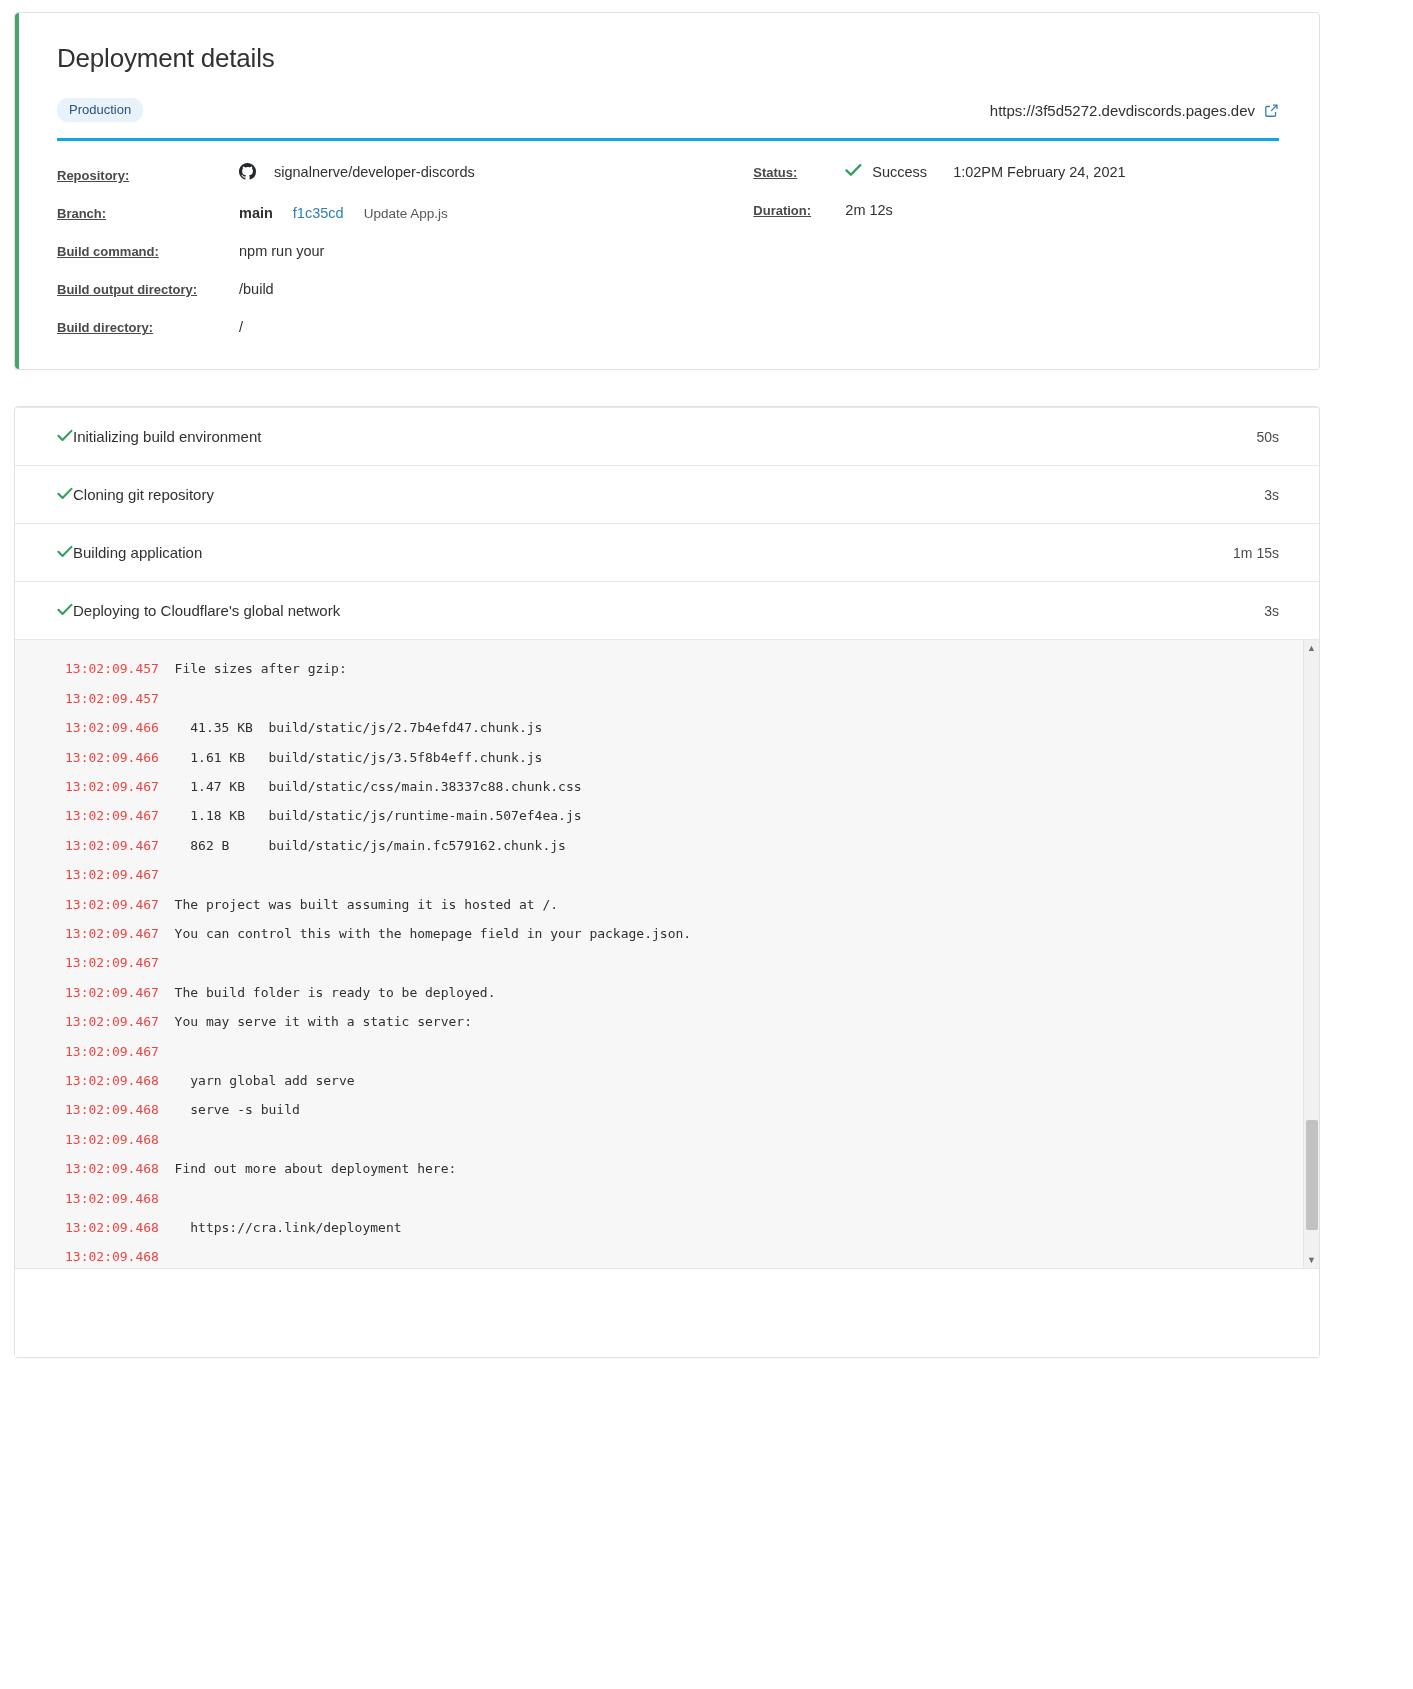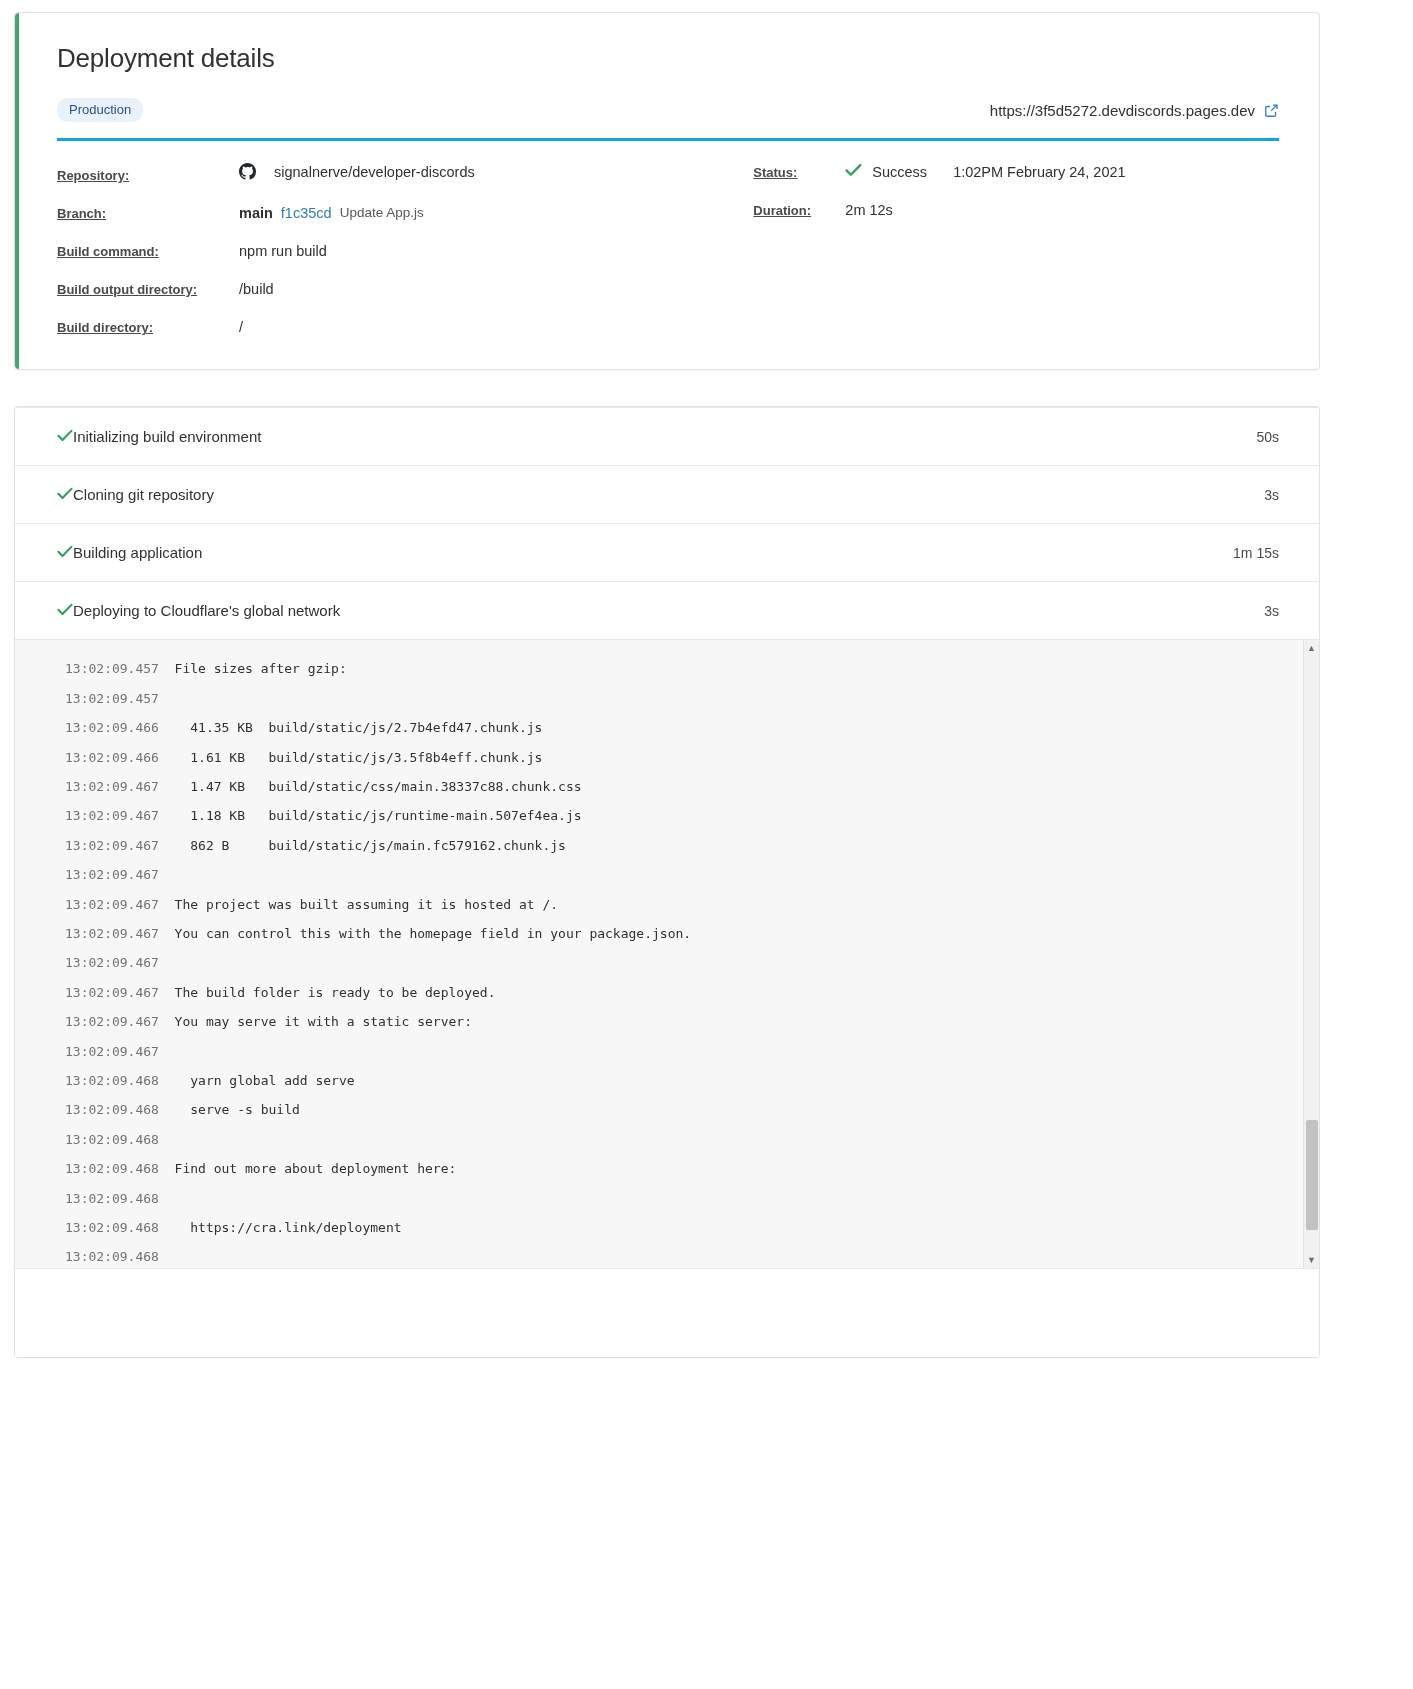--- a/index.html
+++ b/index.html
@@ -87,21 +87,21 @@
   .meta-row:last-child { margin-bottom: 0; }
   .meta-label {
     font-weight: bold;
     color: #4a4a4a;
     font-size: 13px;
     width: 182px;
     flex: 0 0 182px;
     text-decoration: underline;
   }
   .meta-right .meta-label { width: 92px; flex: 0 0 92px; }
-  .meta-value { color: #313131; display: flex; gap: 8px; }
+  .meta-value { color: #313131; display: flex; align-items: center; gap: 20px; }
   .repo-value { display: inline-flex; align-items: center; gap: 18px; }
   .gh-icon { display: inline-flex; color: #24292e; }
   .branch-name { font-weight: bold; color: #313131; }
   .commit-sha { color: #2f7fb5; text-decoration: none; }
   .commit-msg { color: #575757; font-size: 13.5px; }
   .status-ok { display: inline-flex; align-items: center; gap: 10px; }
   .check { color: #2f9e5f; font-size: 16px; line-height: 1; font-weight: bold; }
   .status-time { color: #313131; margin-left: 16px; }
 
   
@@ -140,21 +140,21 @@
     height: 100%;
     overflow: hidden;
     padding: 14px 34px 10px 50px;
     font-family: "DejaVu Sans Mono", monospace;
     font-size: 13px;
     line-height: 29.4px;
     color: #30312f;
     white-space: pre;
   }
   .log-line { display: block; }
-  .log-ts { color: #737373; }
+  .log-ts { color: #ef4444; }
   .log-msg { color: #30312f; }
 
   .scrollbar {
     position: absolute;
     right: 0; top: 0; bottom: 0;
     width: 16px;
     background: #f1f1f1;
     border-left: 1px solid #e4e4e4;
   }
   .sb-arrow {
@@ -220,21 +220,21 @@
             <span class="meta-label">Branch:</span>
             <span class="meta-value">
               <span class="branch-name">main</span>
               <a class="commit-sha" href="#">f1c35cd</a>
               <span class="commit-msg">Update App.js</span>
             </span>
           </div>
 
           <div class="meta-row">
             <span class="meta-label">Build command:</span>
-            <span class="meta-value">npm run build</span>
+            <span class="meta-value">npm run your</span>
           </div>
 
           <div class="meta-row">
             <span class="meta-label">Build output directory:</span>
             <span class="meta-value">/build</span>
           </div>
 
           <div class="meta-row">
             <span class="meta-label">Build directory:</span>
             <span class="meta-value">/</span>

